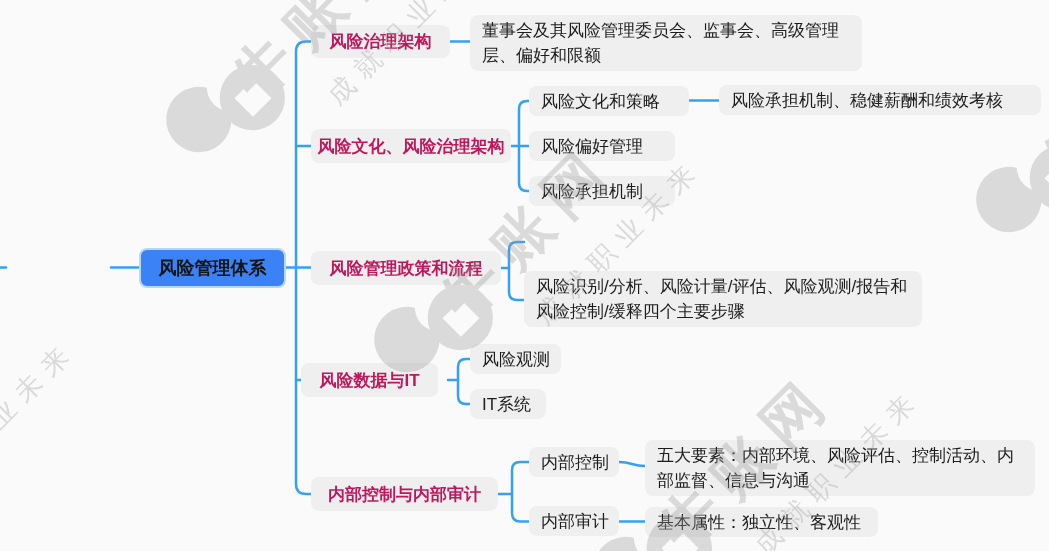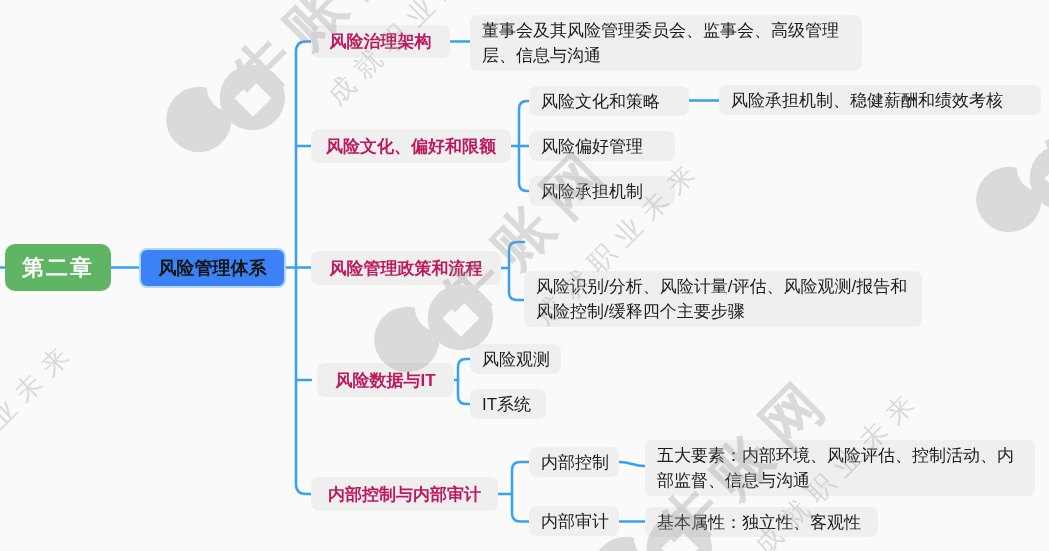--- a/index.html
+++ b/index.html
@@ -84,37 +84,36 @@
     <path d="M501,268 H509"></path>
     <path d="M524,242 H517 Q509,242 509,250 V292 Q509,300 517,300 H524"></path>
     <path d="M448,380 H458"></path>
     <path d="M470,359 H466 Q458,359 458,367 V396 Q458,404 466,404 H470"></path>
     <path d="M498,494 H512"></path>
     <path d="M529,462 H520 Q512,462 512,470 V513 Q512,521.5 520,521.5 H529"></path>
     <path d="M619,462 C632,462 632,466 645,466"></path>
     <path d="M619,521.5 H645"></path>
   </svg>
 
-  <div class="node root" style="left:5px;top:244px;width:106px;height:47px;">第二章</div>
 
   <div class="node hub" style="left:139px;top:248px;width:147px;height:40px;">风险管理体系</div>
 
   <div class="node branch" style="left:311px;top:25px;width:139px;height:33px;">风险治理架构</div>
-  <div class="node leaf multi" style="left:470px;top:15px;width:392px;">董事会及其风险管理委员会、监事会、高级管理层、信息与沟通</div>
+  <div class="node leaf multi" style="left:470px;top:15px;width:392px;">董事会及其风险管理委员会、监事会、高级管理层、偏好和限额</div>
 
-  <div class="node branch" style="left:311px;top:129px;width:200px;height:34px;">风险文化、偏好和限额</div>
+  <div class="node branch" style="left:311px;top:129px;width:200px;height:34px;">风险文化、风险治理架构</div>
   <div class="node leaf" style="left:529px;top:86px;width:160px;height:30px;">风险文化和策略</div>
   <div class="node leaf" style="left:719px;top:85px;width:322px;height:30px;">风险承担机制、稳健薪酬和绩效考核</div>
   <div class="node leaf" style="left:529px;top:131px;width:146px;height:30px;text-align:right;">风险偏好管理</div>
   <div class="node leaf" style="left:529px;top:176px;width:146px;height:30px;">风险承担机制</div>
 
   <div class="node branch" style="left:311px;top:251px;width:190px;height:34px;">风险管理政策和流程</div>
   <div class="node leaf multi" style="left:524px;top:271px;width:398px;">风险识别/分析、风险计量/评估、风险观测/报告和风险控制/缓释四个主要步骤</div>
 
-  <div class="node branch" style="left:317px;top:363px;width:137px;height:34px;">风险数据与IT</div>
+  <div class="node branch" style="left:301px;top:363px;width:137px;height:34px;">风险数据与IT</div>
   <div class="node leaf" style="left:470px;top:344px;width:91px;height:30px;">风险观测</div>
   <div class="node leaf" style="left:470px;top:389px;width:76px;height:30px;">IT系统</div>
 
   <div class="node branch" style="left:311px;top:477px;width:187px;height:34px;">内部控制与内部审计</div>
   <div class="node leaf" style="left:529px;top:447px;width:90px;height:30px;">内部控制</div>
   <div class="node leaf multi" style="left:645px;top:440px;width:390px;">五大要素：内部环境、风险评估、控制活动、内部监督、信息与沟通</div>
   <div class="node leaf" style="left:529px;top:506px;width:90px;height:30px;">内部审计</div>
   <div class="node leaf" style="left:645px;top:507px;width:233px;height:30px;">基本属性：独立性、客观性</div>
 
 </div>

